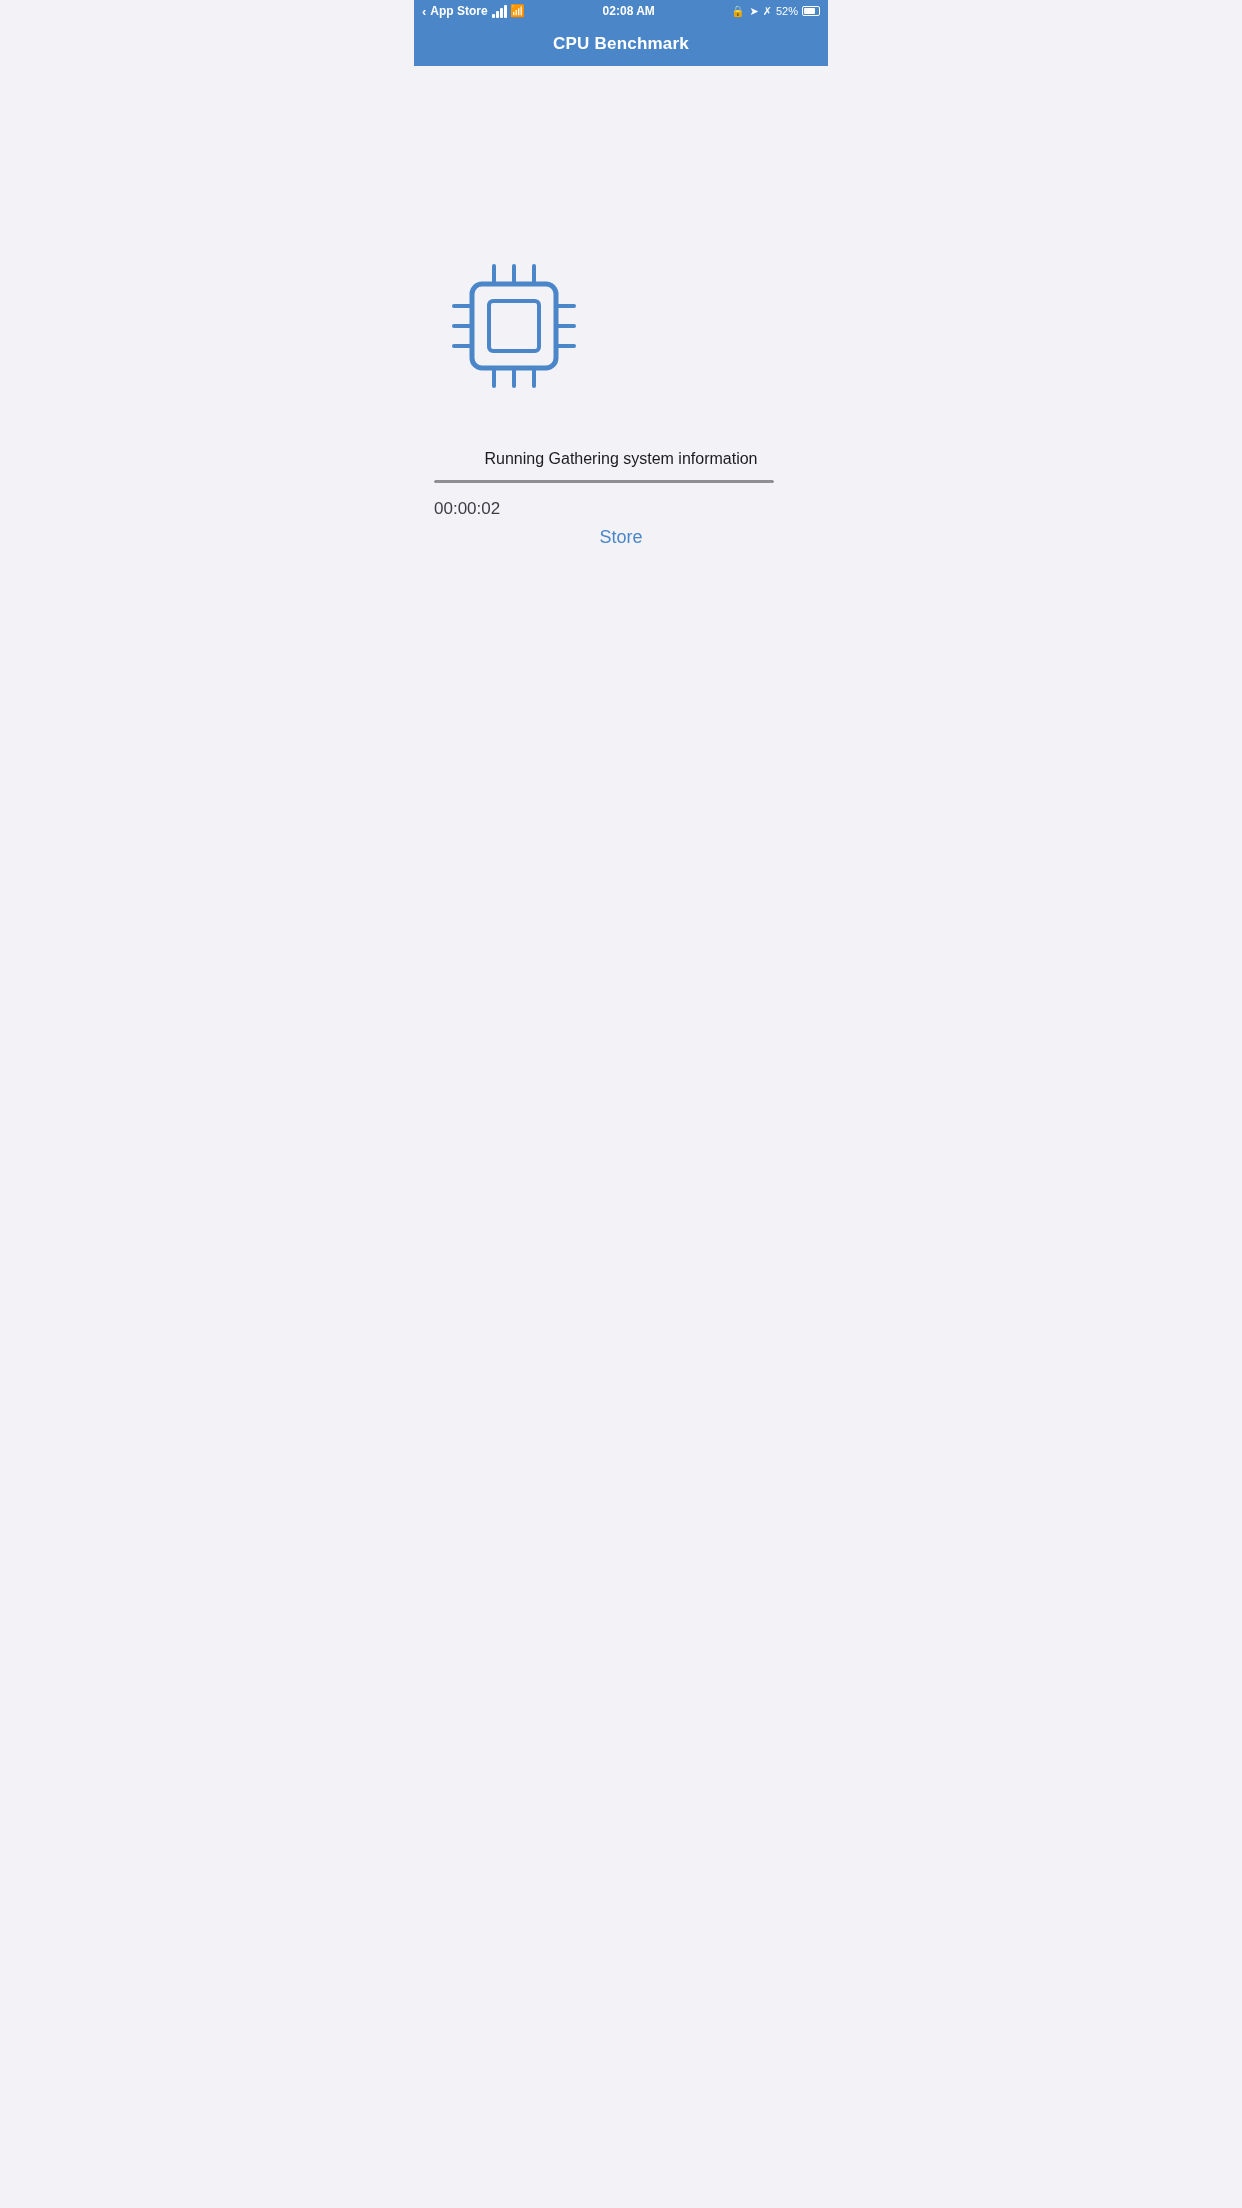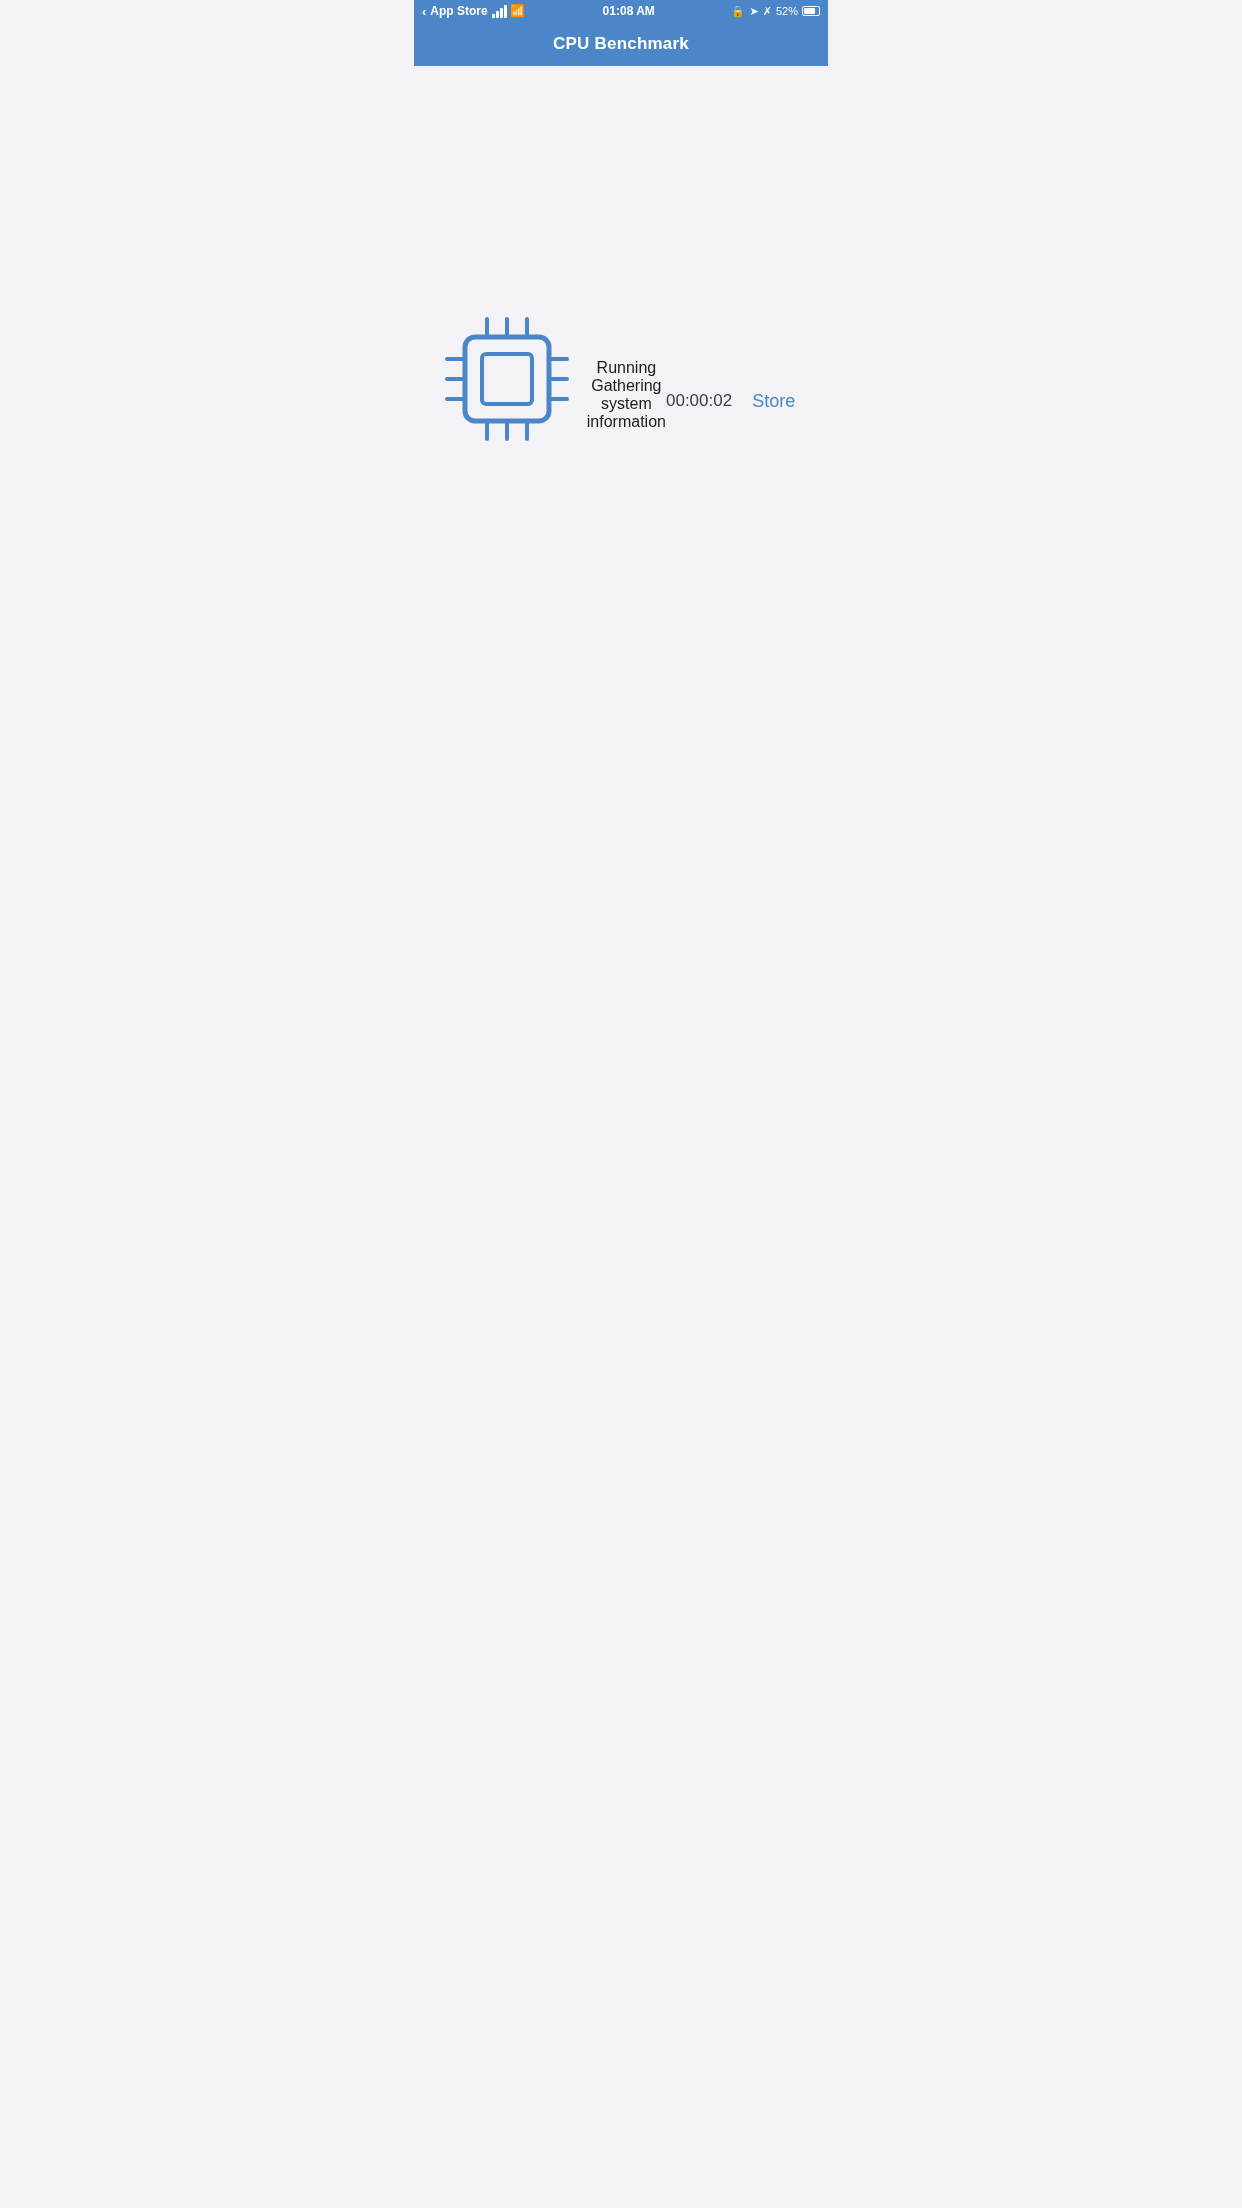--- a/index.html
+++ b/index.html
@@ -64,22 +64,21 @@
       color: white;
       font-size: 17px;
       font-weight: 700;
       letter-spacing: 0.2px;
     }
 
     
     .main-content {
       flex: 1;
       display: flex;
-      flex-direction: row;
-      align-items: center;
+      flex-direction: column;
       justify-content: center;
       padding: 20px;
       gap: 0;
     }
 
     
     .cpu-icon-wrapper {
       margin-bottom: 40px;
     }
 
@@ -153,21 +152,21 @@
     <span style="font-size:13px;">‹</span>
     <span>App Store</span>
     <div class="signal-bars">
       <span style="height:4px;"></span>
       <span style="height:7px;"></span>
       <span style="height:10px;"></span>
       <span style="height:13px;"></span>
     </div>
     <span style="font-size:12px;">📶</span>
   </div>
-  <div class="status-center">01:08 AM</div>
+  <div class="status-center">02:08 AM</div>
   <div class="status-right">
     <span>🔒</span>
     <span>➤</span>
     <span>✗</span>
     <span>52%</span>
     <span style="display:inline-flex;align-items:center;gap:1px;">
       <span style="width:18px;height:10px;border:1.5px solid white;border-radius:2px;display:inline-flex;align-items:center;padding:1px;">
         <span style="width:80%;height:100%;background:white;border-radius:1px;"></span>
       </span>
     </span>

